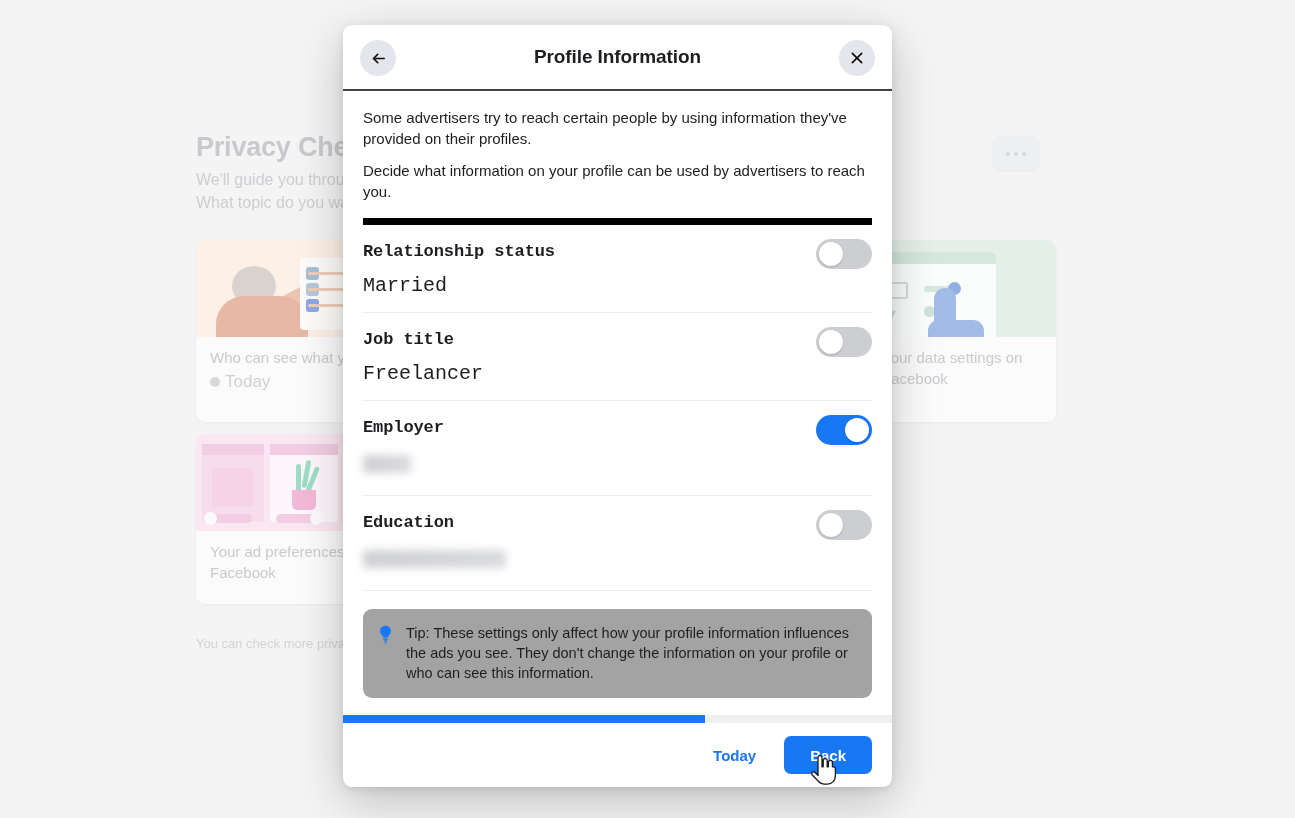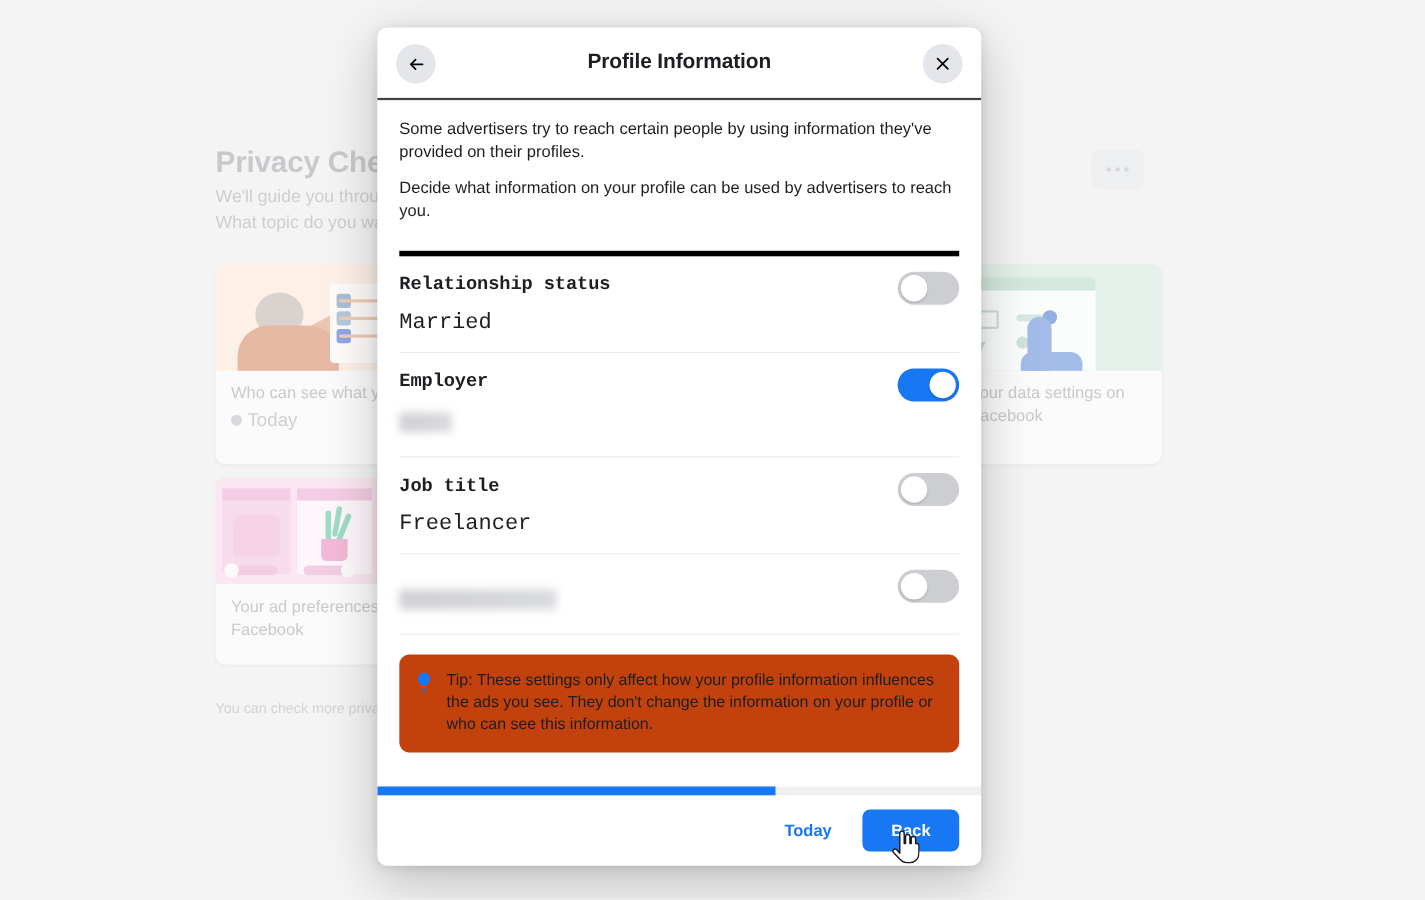--- a/index.html
+++ b/index.html
@@ -208,29 +208,29 @@
 
   .modal-body {
     flex: 1;
     overflow: hidden;
     padding: 0 20px;
     box-sizing: border-box;
   }
 
   .intro {
     padding: 16px 0 10px 0;
-    border-bottom: 5px solid #000000;
+    border-bottom: 7px solid #000000;
   }
   .intro p {
     margin: 0 0 11px 0;
     font-size: 15px;
     line-height: 21px;
     color: #1c1e21;
   }
-  .intro p:last-child { margin-bottom: 16px; }
+  .intro p:last-child { margin-bottom: 6px; }
 
   .setting-row {
     position: relative;
     padding: 16px 0 17px 0;
     border-bottom: 1px solid #e9ebee;
     font-family: Liberation Mono, monospace;
   }
   .setting-label {
     font-size: 17px;
     font-weight: bold;
@@ -277,21 +277,21 @@
     border-radius: 50%;
     background: #ffffff;
     box-shadow: 0 1px 2px rgba(0,0,0,0.18);
     transition: left .15s;
   }
   .toggle.on { background: #1877f2; }
   .toggle.on .knob { left: 29px; }
 
   .tip {
     margin-top: 18px;
-    background: #c2410c;
+    background: #a3a3a3;
     border-radius: 9px;
     padding: 14px 16px 15px 14px;
     display: flex;
     gap: 12px;
     align-items: flex-start;
   }
   .tip-icon { flex: 0 0 auto; margin-top: 2px; }
   .tip-text {
     font-size: 14.5px;
     line-height: 20px;
@@ -467,36 +467,37 @@
 
     <div class="setting-row">
       <div class="setting-label">Relationship status</div>
       <div class="setting-value">Married</div>
       <div class="toggle">
         <span class="knob"></span>
       </div>
     </div>
 
     <div class="setting-row">
+      <div class="setting-label">Job title</div>
+      <div class="setting-value">Freelancer</div>
+      <div class="toggle">
+        <span class="knob"></span>
+      </div>
+    </div>
+
+    <div class="setting-row">
       <div class="setting-label">Employer</div>
       <div class="setting-value redacted w-short"></div>
       <div class="toggle on">
         <span class="knob"></span>
       </div>
     </div>
 
     <div class="setting-row">
-      <div class="setting-label">Job title</div>
-      <div class="setting-value">Freelancer</div>
-      <div class="toggle">
-        <span class="knob"></span>
-      </div>
-    </div>
-
-    <div class="setting-row">
+      <div class="setting-label">Education</div>
       <div class="setting-value redacted w-long"></div>
       <div class="toggle">
         <span class="knob"></span>
       </div>
     </div>
 
     <div class="tip">
       <span class="tip-icon">
         <svg width="17" height="19" viewBox="0 0 24 28" fill="#1877f2">
           <path d="M12 1C7.6 1 4 4.5 4 8.8c0 2.8 1.5 5 3.2 6.5.6.6.9 1.2.9 1.9v1.1h7.8v-1.1c0-.7.3-1.3.9-1.9C18.5 13.8 20 11.6 20 8.8 20 4.5 16.4 1 12 1z"></path>

